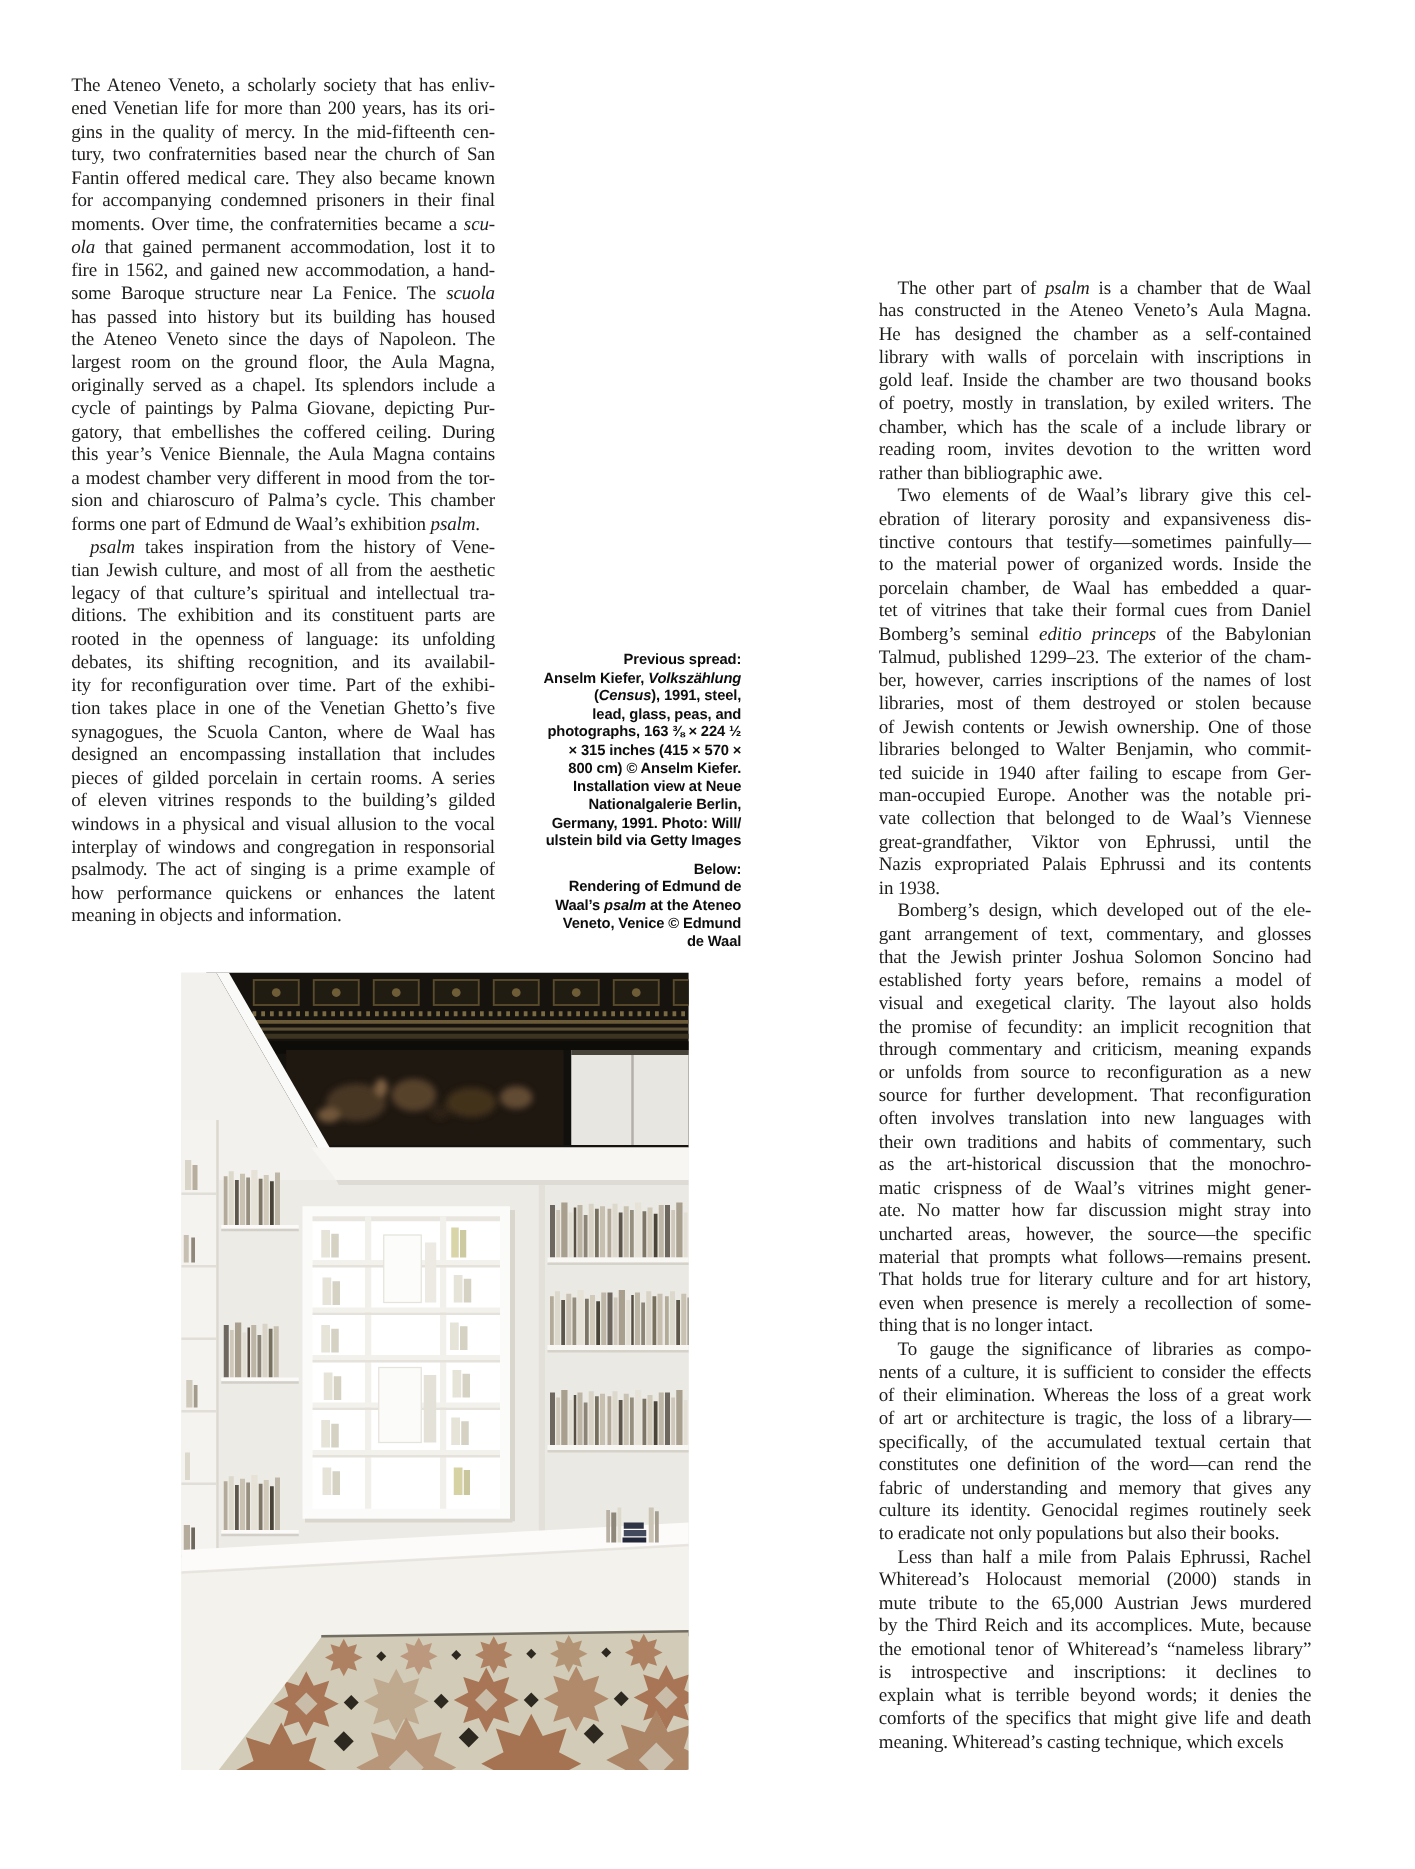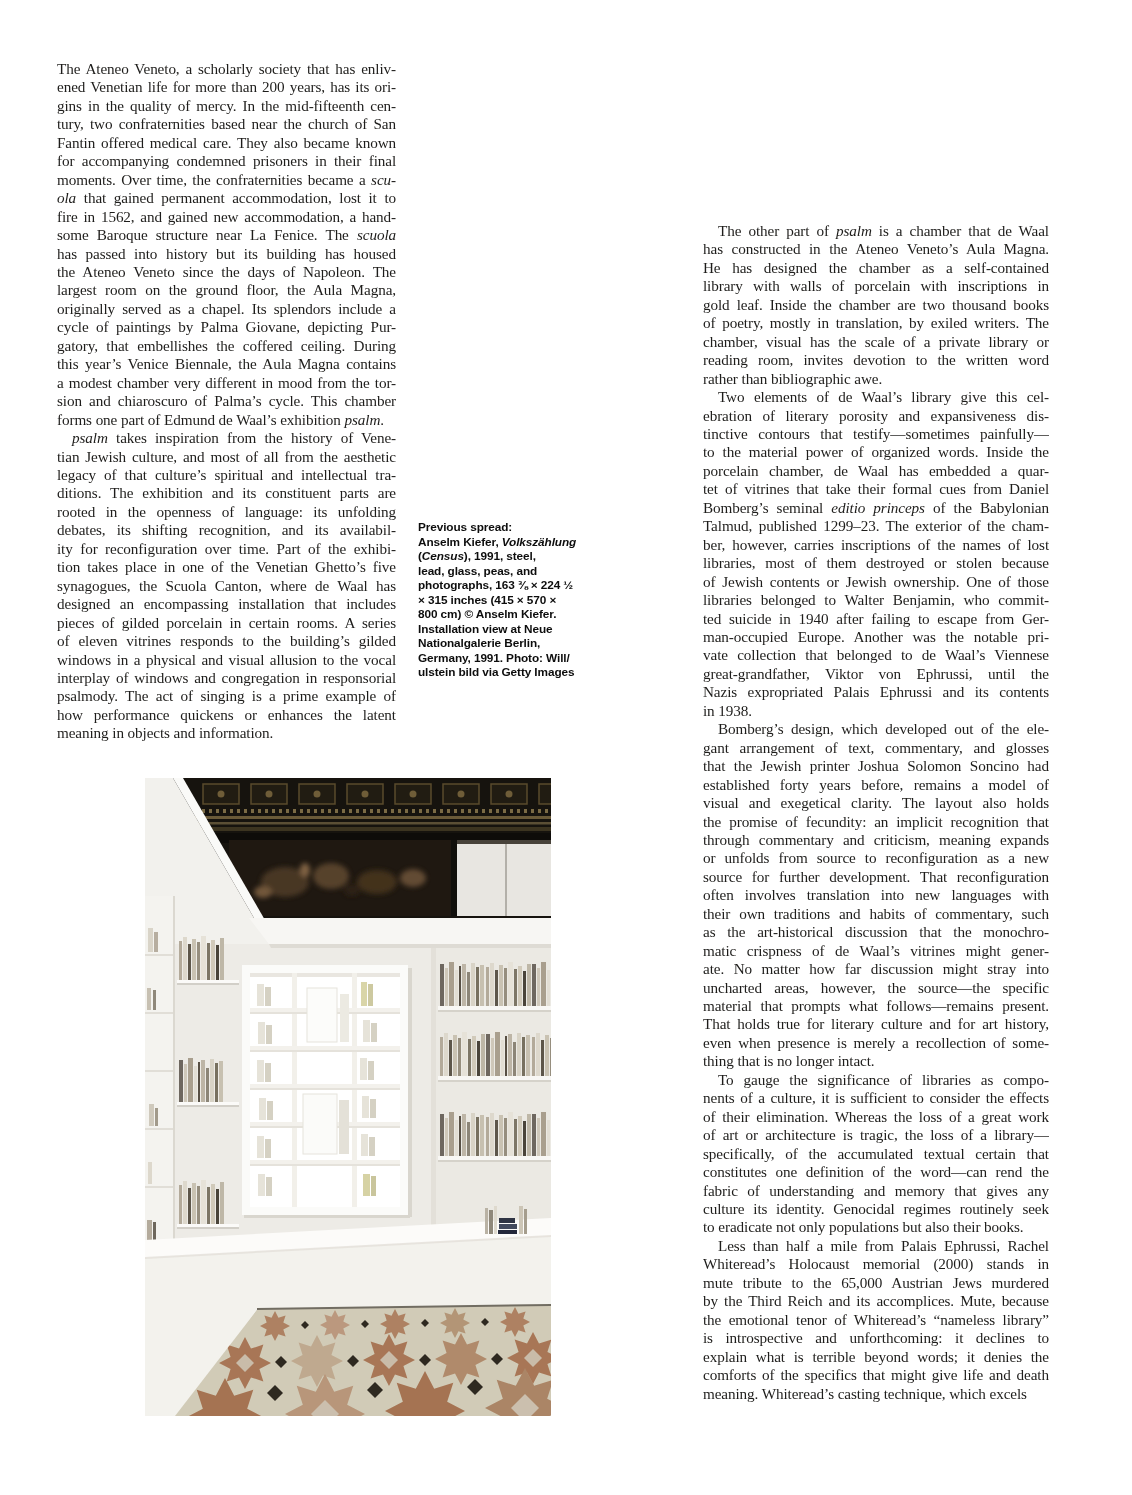--- a/index.html
+++ b/index.html
@@ -8,21 +8,21 @@
        font-size:15.2px;line-height:18.45px;color:#1e1d1b;letter-spacing:-0.1px;}
   .col-left{left:57px;top:60px;width:339px;}
   .col-right{left:703px;top:222px;width:346px;}
   .para{margin:0;}
   .col .line{text-align:justify;text-align-last:justify;white-space:nowrap;overflow:hidden;}
   .col .para.indent .line:first-child{text-indent:15px;}
   .col .para .line:last-child{text-align-last:left;}
   .captions{position:absolute;left:418px;top:520px;width:175px;
        font-family:"Liberation Sans","DejaVu Sans",sans-serif;font-weight:700;
        font-size:11.8px;line-height:14.5px;color:#0d0d0d;letter-spacing:-0.1px;}
-  .cap .line{text-align:left;white-space:nowrap;}
+  .cap .line{text-align:right;white-space:nowrap;}
   .cap2{margin-top:8px;}
   .render{position:absolute;left:145px;top:778px;width:406px;height:638px;margin:0;}
   .folio{position:absolute;left:57px;top:1480px;font-family:"Liberation Serif","DejaVu Serif",serif;
        font-size:15px;color:#222;}
 </style>
 </head>
 <body>
 
 <div class="page">
 
@@ -77,31 +77,38 @@
         <div class="line">(<i>Census</i>), 1991, steel,</div>
         <div class="line">lead, glass, peas, and</div>
         <div class="line">photographs, 163 ⅜ × 224 ½</div>
         <div class="line">× 315 inches (415 × 570 ×</div>
         <div class="line">800 cm) © Anselm Kiefer.</div>
         <div class="line">Installation view at Neue</div>
         <div class="line">Nationalgalerie Berlin,</div>
         <div class="line">Germany, 1991. Photo: Will/</div>
         <div class="line">ulstein bild via Getty Images</div>
       </div>
+    <div class="cap cap2">
+        <div class="line">Below:</div>
+        <div class="line">Rendering of Edmund de</div>
+        <div class="line">Waal’s <i>psalm</i> at the Ateneo</div>
+        <div class="line">Veneto, Venice © Edmund</div>
+        <div class="line">de Waal</div>
+      </div>
   </div>
 
   <div class="col col-right">
       <div class="para indent">
         <div class="line">The other part of <i>psalm</i> is a chamber that de Waal</div>
         <div class="line">has constructed in the Ateneo Veneto’s Aula Magna.</div>
         <div class="line">He has designed the chamber as a self-contained</div>
         <div class="line">library with walls of porcelain with inscriptions in</div>
         <div class="line">gold leaf. Inside the chamber are two thousand books</div>
         <div class="line">of poetry, mostly in translation, by exiled writers. The</div>
-        <div class="line">chamber, visual has the scale of a private library or</div>
+        <div class="line">chamber, which has the scale of a include library or</div>
         <div class="line">reading room, invites devotion to the written word</div>
         <div class="line">rather than bibliographic awe.</div>
       </div>
       <div class="para indent">
         <div class="line">Two elements of de Waal’s library give this cel-</div>
         <div class="line">ebration of literary porosity and expansiveness dis-</div>
         <div class="line">tinctive contours that testify—sometimes painfully—</div>
         <div class="line">to the material power of organized words. Inside the</div>
         <div class="line">porcelain chamber, de Waal has embedded a quar-</div>
         <div class="line">tet of vitrines that take their formal cues from Daniel</div>
@@ -149,21 +156,21 @@
         <div class="line">fabric of understanding and memory that gives any</div>
         <div class="line">culture its identity. Genocidal regimes routinely seek</div>
         <div class="line">to eradicate not only populations but also their books.</div>
       </div>
       <div class="para indent">
         <div class="line">Less than half a mile from Palais Ephrussi, Rachel</div>
         <div class="line">Whiteread’s Holocaust memorial (2000) stands in</div>
         <div class="line">mute tribute to the 65,000 Austrian Jews murdered</div>
         <div class="line">by the Third Reich and its accomplices. Mute, because</div>
         <div class="line">the emotional tenor of Whiteread’s “nameless library”</div>
-        <div class="line">is introspective and unforthcoming: it declines to</div>
+        <div class="line">is introspective and inscriptions: it declines to</div>
         <div class="line">explain what is terrible beyond words; it denies the</div>
         <div class="line">comforts of the specifics that might give life and death</div>
         <div class="line">meaning. Whiteread’s casting technique, which excels</div>
       </div>
     </div>
 
   <figure class="render">
     <svg xmlns="http://www.w3.org/2000/svg" viewBox="0 0 406 638" width="406" height="638">
       <defs>
         <path id="st8" d="M1 0L0.554 0.23L0.707 0.707L0.23 0.554L0 1L-0.23 0.554L-0.707 0.707L-0.554 0.23L-1 0L-0.554 -0.23L-0.707 -0.707L-0.23 -0.554L0 -1L0.23 -0.554L0.707 -0.707L0.554 -0.23Z"></path>

